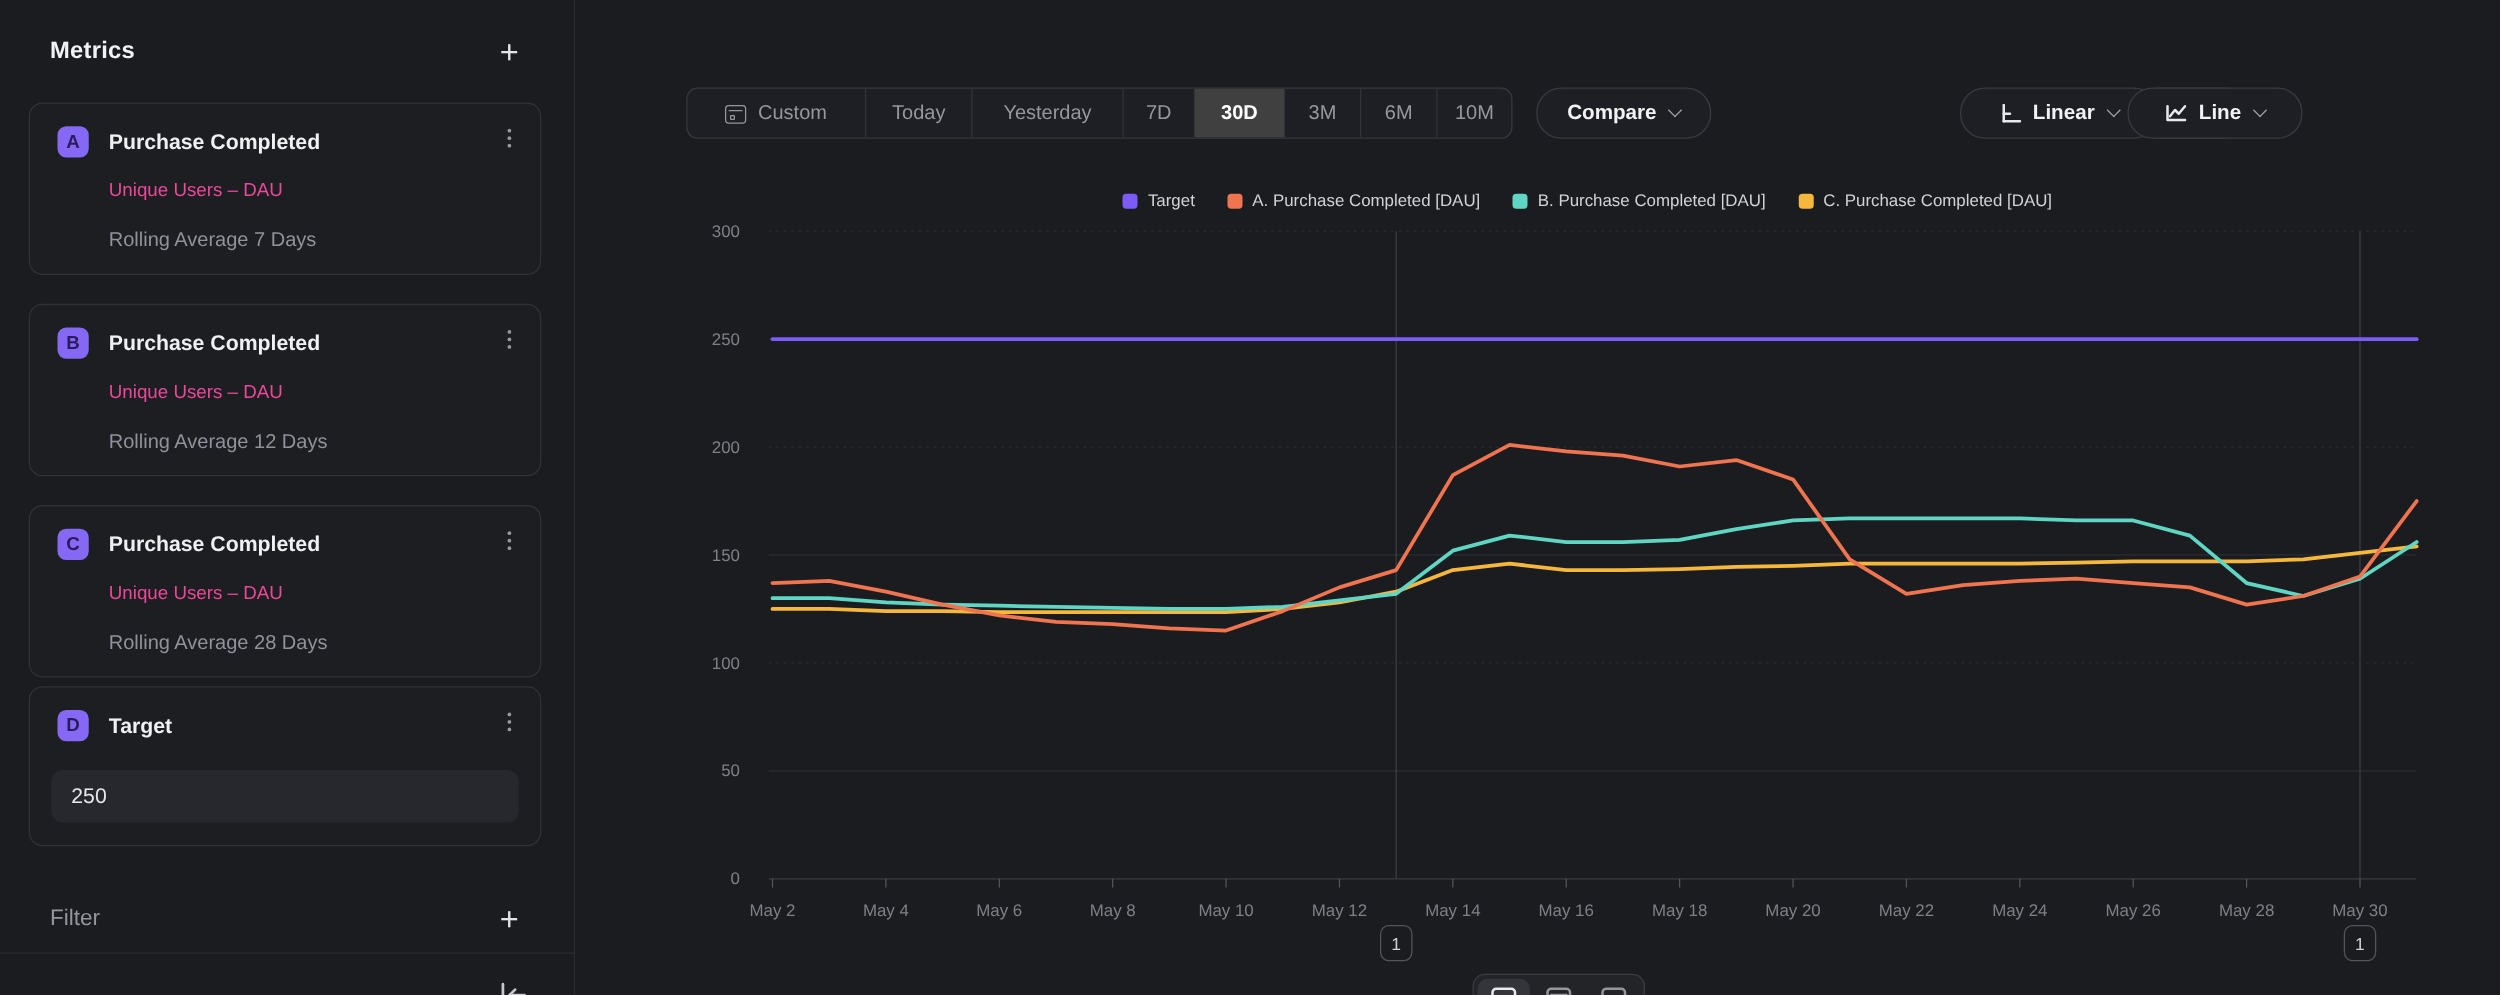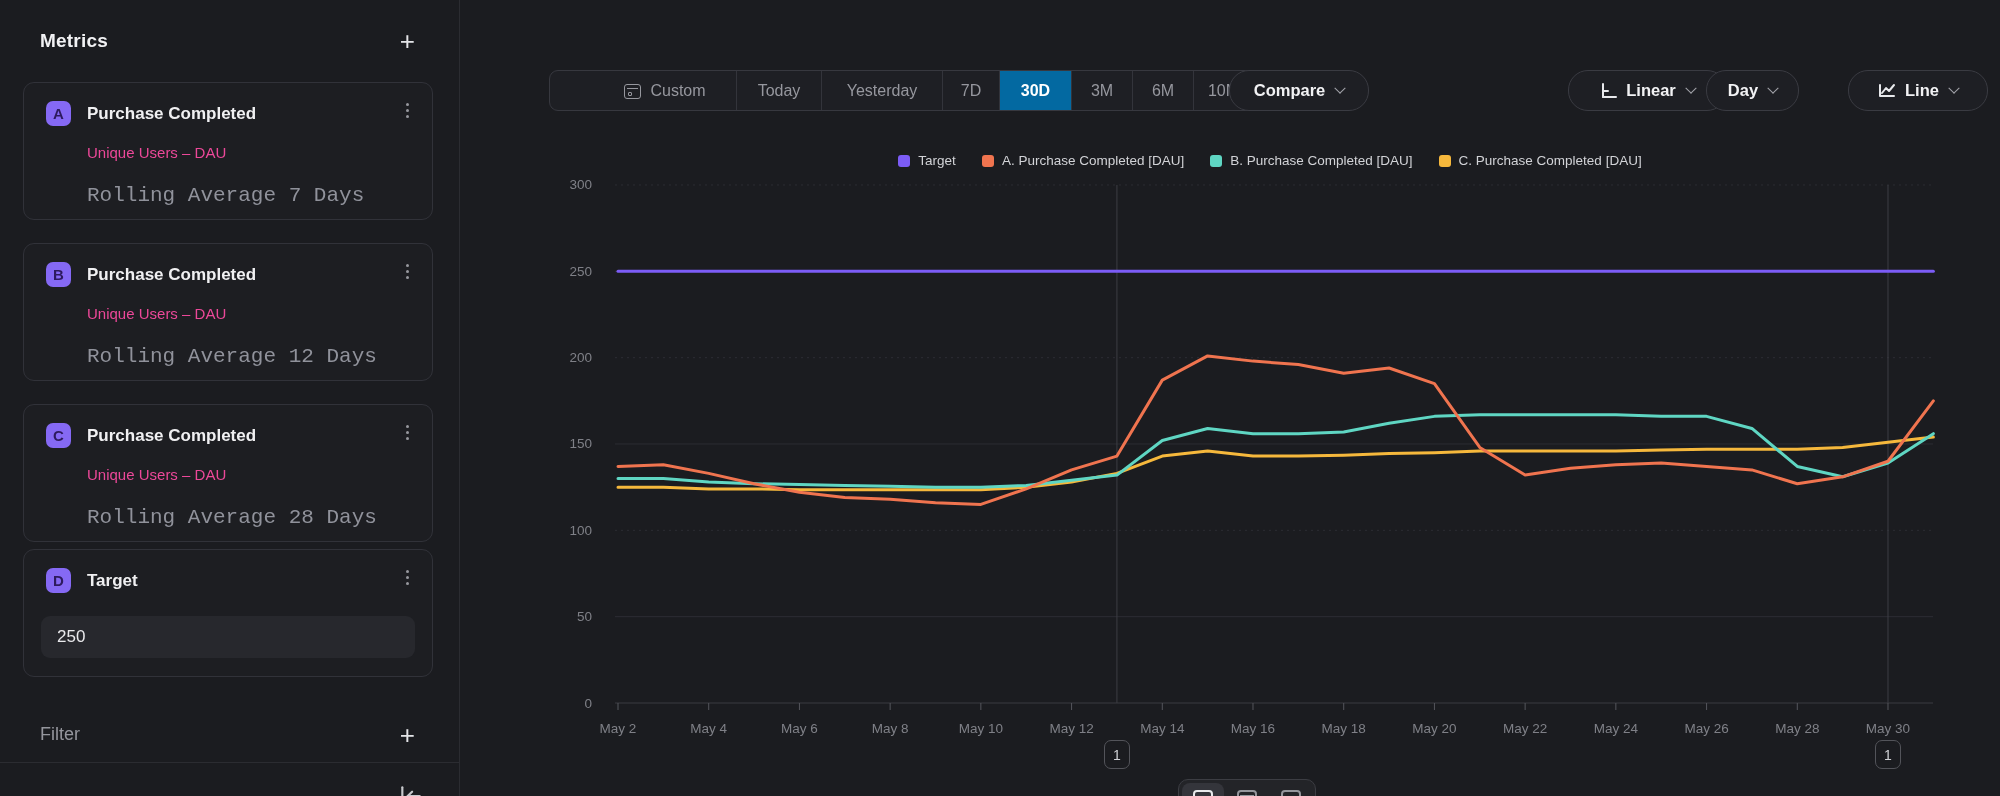--- a/index.html
+++ b/index.html
@@ -20,43 +20,43 @@
   .metric-card { position:absolute; left:23px; width:410px; height:138px;
                  border:1px solid #313239; border-radius:11px; background:#1d1e22; }
   .badge { position:absolute; left:22px; top:18px; width:25px; height:25px; border-radius:7px;
            background:#8569f4; color:#2d1a5e; font-size:15px; font-weight:700;
            display:flex; align-items:center; justify-content:center; }
   .metric-title { position:absolute; left:63px; top:21px; font-size:17px; font-weight:700; color:#f0f0f2; }
   .kebab { position:absolute; right:18px; top:20px; width:14px; height:20px;
            display:flex; flex-direction:column; align-items:center; gap:3px; cursor:pointer; }
   .kebab i { width:3px; height:3px; border-radius:50%; background:#97989e; }
   .metric-sub1 { position:absolute; left:63px; top:61px; font-size:15px; color:#ec4899; }
-  .metric-sub2 { position:absolute; left:63px; top:101px; font-size:21px; color:#90929b;font-family:Liberation Mono, monospace; }
+  .metric-sub2 { position:absolute; left:63px; top:101px; font-size:16px; color:#90929b; }
   .target-card { height:128px; }
   .target-input { position:absolute; left:17px; top:66px; width:374px; height:42px;
                   background:#27282d; border:none; border-radius:9px; color:#e9e9ec;
                   font-size:17px; font-family:"Liberation Sans",sans-serif; padding:0 16px; }
   .filter-row { position:absolute; left:40px; right:44px; top:724px;
                 display:flex; justify-content:space-between; align-items:center; }
   .filter-label { font-size:18px; font-weight:500; color:#95969d; }
   .sidebar-divider { position:absolute; left:0; top:762px; width:460px; height:1px; background:#2b2c31; }
   .collapse-btn { position:absolute; left:398px; top:783px; width:26px; height:26px; color:#c7c8cc; cursor:pointer; }
   
   .btn { position:absolute; top:70px; height:41px; background:#1e1f24;
          border:1px solid #3a3b42; border-radius:20px;
          display:flex; align-items:center; justify-content:center; gap:9px;
          font-size:16.5px; font-weight:700; color:#f2f2f4; cursor:pointer; }
   .chev { width:8px; height:8px; border-right:1.8px solid #a3a4aa; border-bottom:1.8px solid #a3a4aa;
           transform:rotate(45deg) translate(-2px,-2px); margin-left:2px; }
   .range-group { position:absolute; left:549px; top:70px; height:41px; display:flex;
-                 border:1px solid #37383f; border-radius:9px; background:#1e1f24; overflow:hidden;padding-left:44px; }
+                 border:1px solid #37383f; border-radius:9px; background:#1e1f24; overflow:hidden; }
   .range-seg { display:flex; align-items:center; justify-content:center; gap:9px;
                font-size:16px; color:#96979e; cursor:pointer; border-right:1px solid #33343b; }
   .range-seg:last-child { border-right:none; }
-  .range-seg.selected { background:#0369a1; color:#ffffff; font-weight:700; }
+  .range-seg.selected { background:#404040; color:#ffffff; font-weight:700; }
   .cal-icon { width:17px; height:16px; position:relative; }
   .cal-icon .frame { position:absolute; inset:1px 0 0 0; border:1.6px solid #96979e; border-radius:3px; }
   .cal-icon .bar { position:absolute; left:3px; right:3px; top:5px; height:1.6px; background:#96979e; }
   .cal-icon .dot { position:absolute; left:4px; bottom:3px; width:4px; height:4px; border:1.4px solid #96979e; border-radius:1px; }
   
   .legend { position:absolute; left:540px; top:153px; width:1460px;
             display:flex; justify-content:center; gap:26px; }
   .legend-item { display:flex; align-items:center; gap:8px; cursor:pointer; }
   .legend-swatch { width:12px; height:12px; border-radius:3px; }
   .legend-label { font-size:13.5px; color:#d2d3d7; }
@@ -196,21 +196,21 @@
   </svg>
   <span>Linear</span>
   <span class="chev"></span>
 </button>
 
 <button class="btn" style="left:1706px;width:93px">
   <span>Day</span>
   <span class="chev"></span>
 </button>
 
-<button class="btn" style="left:1848px;width:140px">
+<button class="btn" style="left:1702px;width:140px">
   <svg width="18" height="15" viewBox="0 0 18 15" fill="none" stroke="#e8e9ec" stroke-width="2" stroke-linecap="round" stroke-linejoin="round">
     <path d="M2 2 v11 h14"></path>
       <path d="M4 10 l4-5 3 3 5-6"></path>
   </svg>
   <span>Line</span>
   <span class="chev"></span>
 </button>
 
 <div class="legend" id="legend">
   <div class="legend-item">

